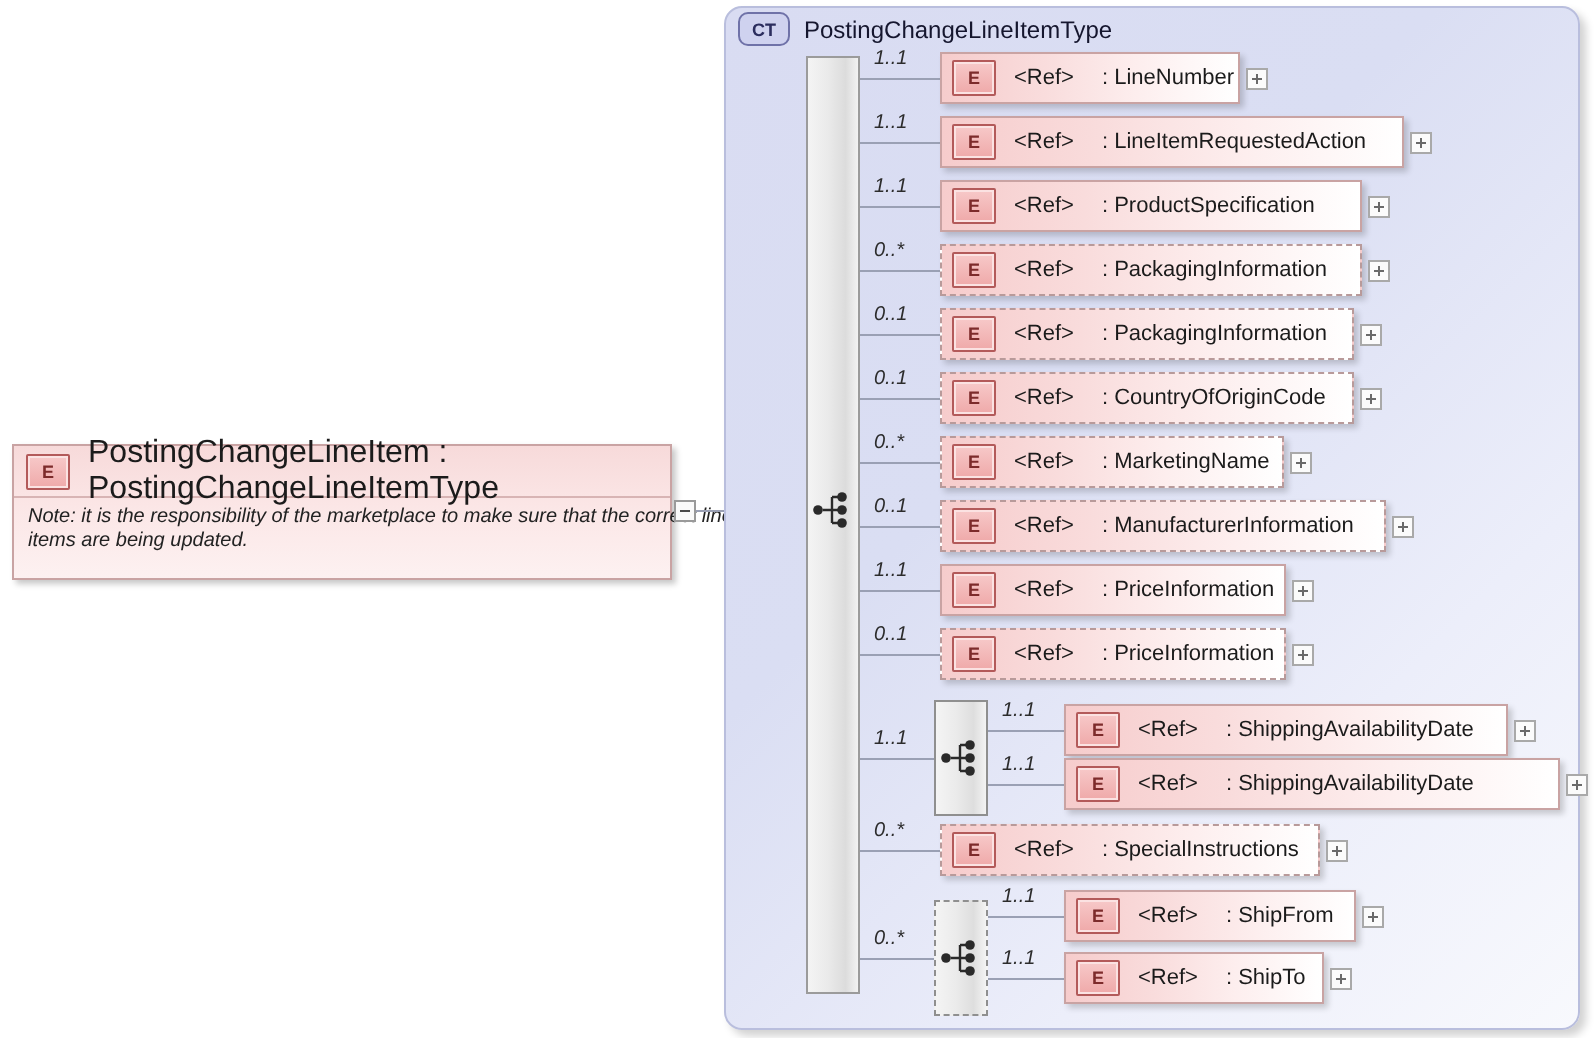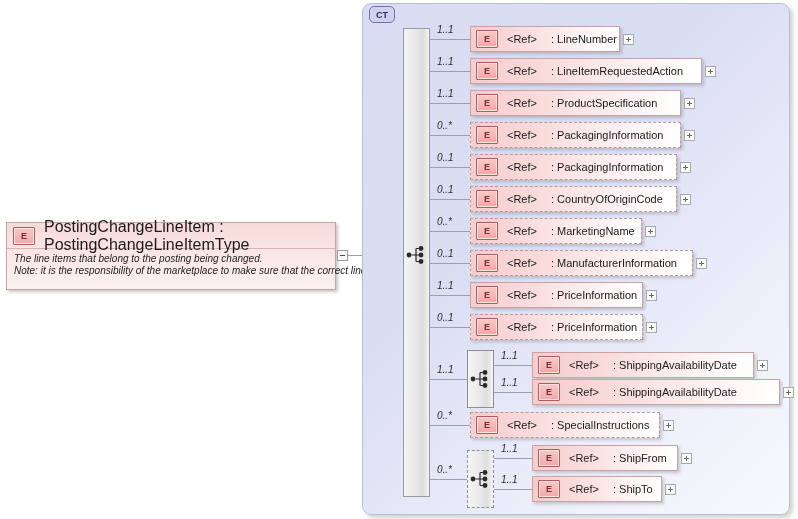--- a/index.html
+++ b/index.html
@@ -108,31 +108,32 @@
 <body>
 
 <div id="canvas">
 
   <div id="root-box" class="elembox">
     <div id="root-head">
       <span class="etag">E</span>
       <span id="root-title">PostingChangeLineItem : PostingChangeLineItemType</span>
     </div>
     <div id="root-doc">
-      <div>The line items that belong to the posting being changed.</div>
       <div>Note: it is the responsibility of the marketplace to make sure that the correct line</div>
+      <div>items are being updated.</div>
     </div>
   </div>
   <div id="root-minus"></div>
   <div id="root-line"></div>
   <div id="root-card">1..1</div>
 
   <div id="ct-panel"></div>
   <div id="ct-head">
     <span id="ct-tag">CT</span>
+    <span id="ct-title">PostingChangeLineItemType</span>
   </div>
 
   <div id="seq-bar"></div>
   <div id="seq-icon">
     <svg class="comp-svg" width="24" height="20" viewBox="0 0 24 20">
       <circle cx="3" cy="10" r="2.4" fill="#2a2a2a"></circle>
       <path d="M5.4 10 H10 M10 10 V3.5 M10 10 V16.5 M10 3.5 H13 M10 10 H13 M10 16.5 H13" stroke="#2a2a2a" stroke-width="1.2" fill="none"></path>
       <circle cx="15" cy="3.5" r="2.4" fill="#2a2a2a"></circle>
       <circle cx="15" cy="10" r="2.4" fill="#2a2a2a"></circle>
       <circle cx="15" cy="16.5" r="2.4" fill="#2a2a2a"></circle>

